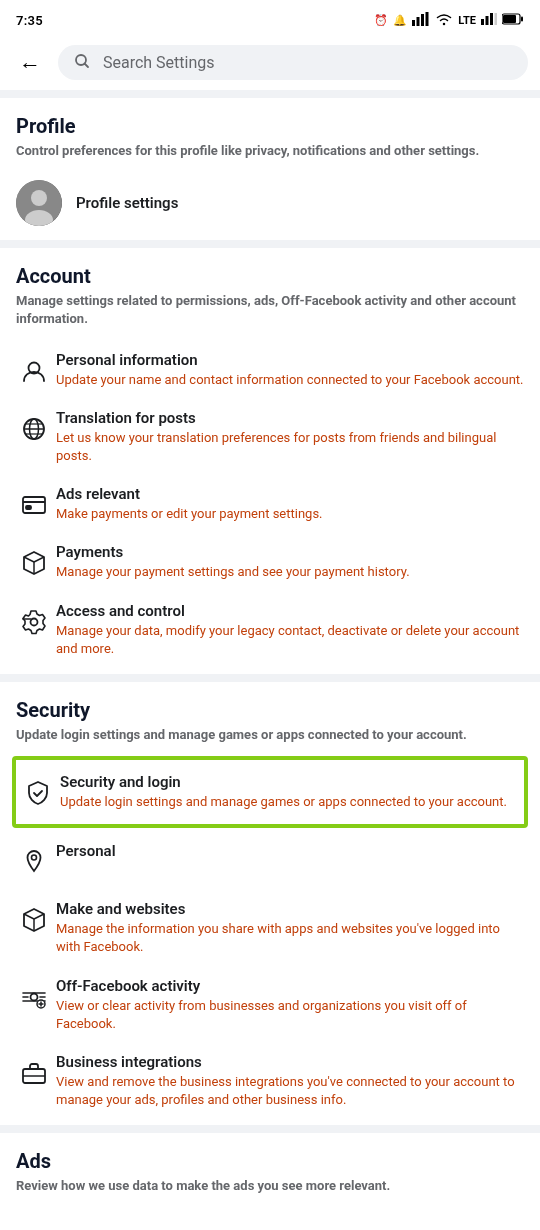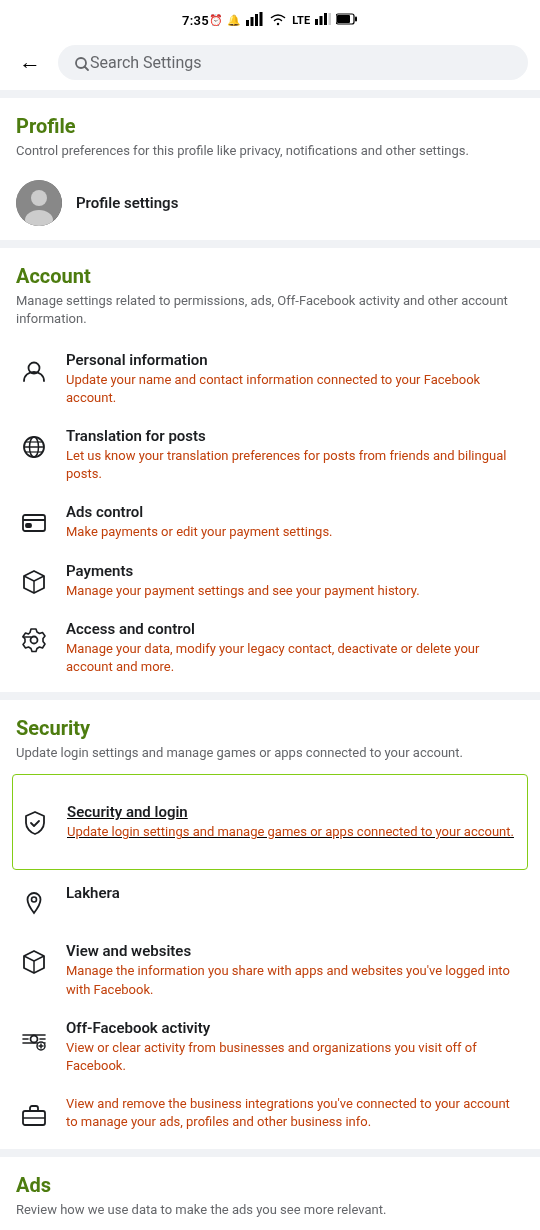--- a/index.html
+++ b/index.html
@@ -8,21 +8,21 @@
       font-family: -apple-system, BlinkMacSystemFont, 'Segoe UI', Roboto, sans-serif;
       background: #fff;
       width: 540px;
       min-height: 1230px;
       overflow-x: hidden;
     }
 
     
     .status-bar {
       display: flex;
-      justify-content: center;
+      justify-content: space-between;
       align-items: center;
       padding: 8px 16px 4px;
       background: #fff;
       height: 36px;
     }
     .status-left {
       font-size: 13px;
       font-weight: 600;
       letter-spacing: 0.3px;
     }
@@ -50,61 +50,62 @@
       cursor: pointer;
       flex-shrink: 0;
     }
     .back-arrow {
       font-size: 22px;
       color: #000;
     }
     .search-input-wrapper {
       flex: 1;
       display: flex;
-      align-items: flex-end;
+      align-items: flex-start;
       background: #f0f2f5;
       border-radius: 50px;
       padding: 8px 16px;
-      gap: 0;
+      gap: 13px;
     }
     .search-input-text {
       font-size: 16px;
       color: #65676b;
     }
 
     
     .divider {
       height: 8px;
       background: #f0f2f5;
     }
 
     
     .section {
       padding: 16px 16px 0;
       background: #fff;
     }
     .section-title {
       font-size: 20px;
       font-weight: 700;
-      color: #4d7c0f;
+      color: #0f172a;
       margin-bottom: 4px;
     }
     .section-desc {
       font-size: 13px;
       color: #65676b;
       line-height: 1.4;
       margin-bottom: 12px;
+      font-weight: bold;
     }
 
     
     .settings-item {
       display: flex;
       align-items: flex-start;
       padding: 10px 0;
-      gap: 14px;
+      gap: 4px;
       cursor: pointer;
     }
     .settings-item-icon {
       width: 36px;
       height: 36px;
       display: flex;
       align-items: center;
       justify-content: center;
       flex-shrink: 0;
       margin-top: 2px;
@@ -283,21 +284,21 @@
 
     <div class="settings-item">
       <div class="settings-item-icon">
         <svg viewBox="0 0 26 26" fill="none" xmlns="http://www.w3.org/2000/svg">
           <rect x="2" y="5" width="22" height="16" rx="2" stroke="#1c1e21" stroke-width="1.8"></rect>
           <line x1="2" y1="10" x2="24" y2="10" stroke="#1c1e21" stroke-width="2"></line>
           <rect x="5" y="14" width="5" height="3" rx="1" fill="#1c1e21"></rect>
         </svg>
       </div>
       <div class="settings-item-content">
-        <div class="settings-item-title">Ads control</div>
+        <div class="settings-item-title">Ads relevant</div>
         <div class="settings-item-desc">Make payments or edit your payment settings.</div>
       </div>
     </div>
 
     <div class="settings-item">
       <div class="settings-item-icon">
         <svg viewBox="0 0 26 26" fill="none" xmlns="http://www.w3.org/2000/svg">
           <path d="M13 2L23 7V19L13 24L3 19V7L13 2Z" stroke="#1c1e21" stroke-width="1.8" stroke-linejoin="round"></path>
           <line x1="3" y1="7" x2="13" y2="12" stroke="#1c1e21" stroke-width="1.5"></line>
           <line x1="23" y1="7" x2="13" y2="12" stroke="#1c1e21" stroke-width="1.5"></line>
@@ -327,21 +328,21 @@
   </div>
 </div>
 
 <div class="divider"></div>
 
 <div class="section-wrapper">
   <div class="section">
     <div class="section-title">Security</div>
     <div class="section-desc">Update login settings and manage games or apps connected to your account.</div>
 
-    <div style="border: 1px solid #84cc16; border-radius: 4px; margin: 4px -4px; padding: 18px 4px; text-decoration: underline;">
+    <div style="border: 4px solid #84cc16; border-radius: 4px; margin: 4px -4px; padding: 3px 4px;">
       <div class="settings-item">
         <div class="settings-item-icon">
           <svg viewBox="0 0 26 26" fill="none" xmlns="http://www.w3.org/2000/svg">
             <path d="M13 2L22 6V13C22 18 17.5 22.5 13 24C8.5 22.5 4 18 4 13V6L13 2Z" stroke="#1c1e21" stroke-width="1.8" stroke-linejoin="round"></path>
             <path d="M9 13l3 3 5-5" stroke="#1c1e21" stroke-width="1.8" stroke-linecap="round" stroke-linejoin="round"></path>
           </svg>
         </div>
         <div class="settings-item-content">
           <div class="settings-item-title">Security and login</div>
           <div class="settings-item-desc">Update login settings and manage games or apps connected to your account.</div>
@@ -350,35 +351,35 @@
     </div>
 
     <div class="settings-item">
       <div class="settings-item-icon">
         <svg viewBox="0 0 26 26" fill="none" xmlns="http://www.w3.org/2000/svg">
           <path d="M13 2C9.5 2 6.5 5 6.5 8.5C6.5 13.5 13 22 13 22C13 22 19.5 13.5 19.5 8.5C19.5 5 16.5 2 13 2Z" stroke="#1c1e21" stroke-width="1.8"></path>
           <circle cx="13" cy="8.5" r="2.5" stroke="#1c1e21" stroke-width="1.6"></circle>
         </svg>
       </div>
       <div class="settings-item-content">
-        <div class="settings-item-title">Lakhera</div>
+        <div class="settings-item-title">Personal</div>
       </div>
     </div>
 
     <div class="settings-item">
       <div class="settings-item-icon">
         <svg viewBox="0 0 26 26" fill="none" xmlns="http://www.w3.org/2000/svg">
           <path d="M13 2L23 7V19L13 24L3 19V7L13 2Z" stroke="#1c1e21" stroke-width="1.8" stroke-linejoin="round"></path>
           <line x1="3" y1="7" x2="13" y2="12" stroke="#1c1e21" stroke-width="1.5"></line>
           <line x1="23" y1="7" x2="13" y2="12" stroke="#1c1e21" stroke-width="1.5"></line>
           <line x1="13" y1="12" x2="13" y2="24" stroke="#1c1e21" stroke-width="1.5"></line>
         </svg>
       </div>
       <div class="settings-item-content">
-        <div class="settings-item-title">View and websites</div>
+        <div class="settings-item-title">Make and websites</div>
         <div class="settings-item-desc">Manage the information you share with apps and websites you've logged into with Facebook.</div>
       </div>
     </div>
 
     <div class="settings-item">
       <div class="settings-item-icon">
         <svg viewBox="0 0 26 26" fill="none" xmlns="http://www.w3.org/2000/svg">
           <circle cx="13" cy="13" r="3.5" stroke="#1c1e21" stroke-width="1.8"></circle>
           <line x1="2" y1="9" x2="24" y2="9" stroke="#1c1e21" stroke-width="1.6" stroke-linecap="round"></line>
           <line x1="2" y1="13" x2="7" y2="13" stroke="#1c1e21" stroke-width="1.6" stroke-linecap="round"></line>
@@ -396,20 +397,21 @@
 
     <div class="settings-item" style="padding-bottom:16px;">
       <div class="settings-item-icon">
         <svg viewBox="0 0 26 26" fill="none" xmlns="http://www.w3.org/2000/svg">
           <rect x="2" y="9" width="22" height="14" rx="2" stroke="#1c1e21" stroke-width="1.8"></rect>
           <path d="M9 9V6a2 2 0 012-2h4a2 2 0 012 2v3" stroke="#1c1e21" stroke-width="1.8"></path>
           <line x1="2" y1="16" x2="24" y2="16" stroke="#1c1e21" stroke-width="1.5"></line>
         </svg>
       </div>
       <div class="settings-item-content">
+        <div class="settings-item-title">Business integrations</div>
         <div class="settings-item-desc">View and remove the business integrations you've connected to your account to manage your ads, profiles and other business info.</div>
       </div>
     </div>
   </div>
 </div>
 
 <div class="divider"></div>
 
 <div class="section-wrapper">
   <div class="section" style="padding-bottom: 16px;">

